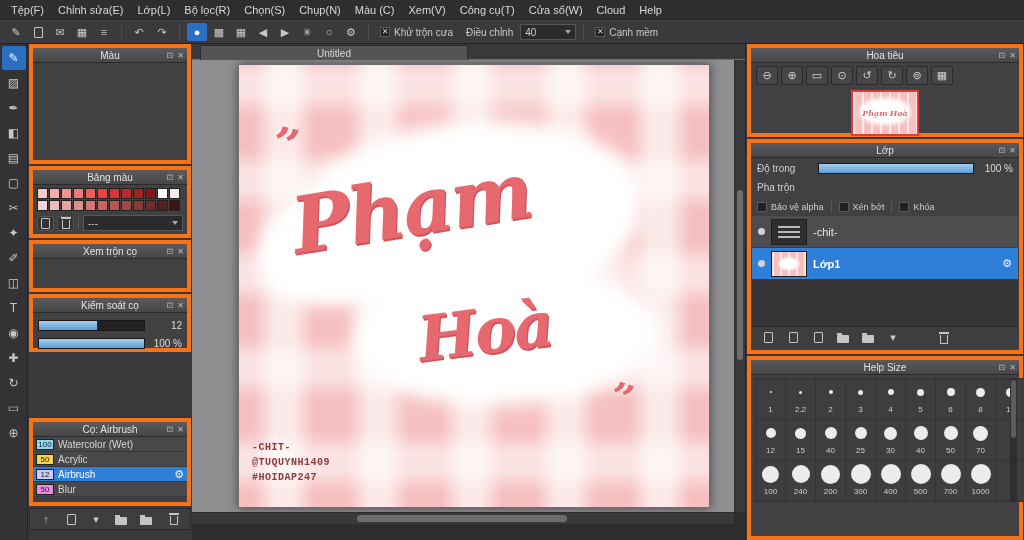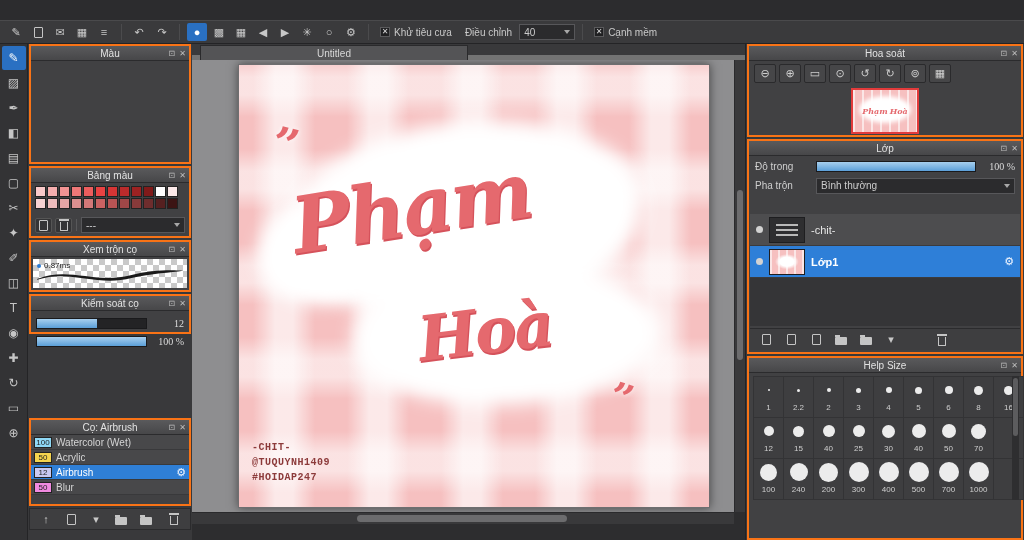--- a/index.html
+++ b/index.html
@@ -44,21 +44,21 @@
                border-right:1px solid #242426; display:flex; flex-direction:column; align-items:center;
                padding-top:2px; gap:1px; }
   .tool { width:24px; height:24px; display:flex; align-items:center; justify-content:center;
           color:#c6c6c6; font-size:12px; border-radius:2px; flex:none; }
   .tool.sel { background:#2a70c2; color:#fff; }
 
   
   .leftcol { position:absolute; left:28px; top:44px; width:164px; bottom:0; background:#39393b; }
   .rightcol { position:absolute; left:745px; top:44px; width:279px; bottom:0; background:#39393b;
               border-left:1px solid #232325; }
-  .pnl { position:absolute; left:1px; right:1px; background:#414143; border:2px solid #f97316; }
+  .pnl { position:absolute; left:1px; right:1px; background:#414143; border:4px solid #f97316; }
   .phd { height:15px; background:linear-gradient(#5a5a5c,#474749); border-bottom:1px solid #2b2b2d;
          position:relative; display:flex; align-items:center; justify-content:center; color:#e2e2e2; font-size:10px; }
   .pctl { position:absolute; right:3px; top:0; height:15px; display:flex; align-items:center; gap:4px;
           color:#bdbdbd; font-size:8px; }
   .pbody { position:absolute; top:15px; left:0; right:0; bottom:0; }
 
   
   #pnl-color { top:0; height:120px; }
   .fgswatch { position:absolute; left:6px; top:5px; width:17px; height:17px; border:1px solid #101010;
               box-shadow:0 0 0 1px #8a8a8a; z-index:2; }
@@ -87,44 +87,44 @@
   
   #pnl-preview { top:196px; height:52px; }
   .checker { position:absolute; inset:2px; background-color:#fff;
              background-image:linear-gradient(45deg,#c9c9c9 25%,transparent 25%,transparent 75%,#c9c9c9 75%),
                               linear-gradient(45deg,#c9c9c9 25%,transparent 25%,transparent 75%,#c9c9c9 75%);
              background-size:12px 12px; background-position:0 0, 6px 6px; }
   .speed { position:absolute; left:4px; top:2px; font-size:8px; color:#222; display:flex; align-items:center; gap:3px; }
   .speed .dot { width:4px; height:4px; background:#2a7ad4; border-radius:50%; }
 
   
-  #pnl-control { top:250px; height:40px; }
+  #pnl-control { top:250px; height:58px; }
   .sldrow { position:absolute; left:5px; right:5px; height:13px; display:flex; align-items:center; gap:5px; }
   .slider { flex:1; height:11px; background:#232325; border:1px solid #1a1a1c; position:relative; }
   .slider .fill { position:absolute; left:0; top:0; bottom:0; background:linear-gradient(#a7cfee,#5b9fd8); }
-  .sldval { width:32px; text-align:right; color:#ddd; font-size:10px; flex:none;font-family:Liberation Serif, serif; }
+  .sldval { width:32px; text-align:right; color:#ddd; font-size:10px; flex:none; }
 
   
   #pnl-brushes { top:374px; height:88px; }
   .brow { display:flex; align-items:center; gap:4px; height:15px; padding:0 3px; color:#d5d5d5;
           font-size:10px; background:#48484a; border-bottom:1px solid #39393b; }
   .brow.sel { background:#2f7fd6; color:#fff; }
   .bchip { width:18px; height:11px; font-size:8px; color:#1e1e1e; display:flex; align-items:center;
            justify-content:center; border:1px solid #222; flex:none; }
   .bname { white-space:nowrap; overflow:hidden; }
   .gear { margin-left:auto; font-size:11px; color:#eef4ff; }
 
   
   .leftbar { position:absolute; left:1px; right:1px; top:464px; height:22px; background:#3e3e40;
              border:1px solid #2b2b2d; display:flex; align-items:center; gap:5px; padding:0 6px; }
   .leftbar .tbtn:last-child { margin-left:auto; }
 
   
   .workspace { position:absolute; left:192px; top:44px; width:553px; bottom:0; background:#2d2d2f; }
-  .tabbar { position:absolute; top:0; left:0; right:0; height:16px; background:#39393b; border-bottom:5px solid #737373; }
+  .tabbar { position:absolute; top:0; left:0; right:0; height:16px; background:#39393b; border-bottom:1px solid #737373; }
   .tab { position:absolute; left:8px; top:1px; width:268px; height:15px; background:#545456; color:#d8d8d8;
          font-size:10px; display:flex; align-items:center; justify-content:center;
          border:1px solid #2a2a2c; border-bottom:none; }
   .view { position:absolute; top:16px; left:0; right:0; height:452px; background:#8e8e90; overflow:hidden; }
   .canvas { position:absolute; left:46px; top:4px; width:472px; height:444px; border:1px solid #6e6e70;
             box-shadow:0 0 9px rgba(0,0,0,.5); overflow:hidden; }
   .plaid { position:absolute; inset:0; background-color:#f6c0c0;
     background-image:
       repeating-linear-gradient(90deg, rgba(255,255,255,0) 0px, rgba(255,255,255,0) 14px,
         rgba(255,255,255,.65) 36px, rgba(255,255,255,.65) 54px, rgba(255,255,255,0) 76px, rgba(255,255,255,0) 94px),
@@ -199,20 +199,34 @@
   .szdot { background:#ececec; border-radius:50%; }
   .szlabel { font-size:8px; color:#cfcfcf; height:10px; line-height:10px; }
   .szscroll { position:absolute; right:2px; top:18px; width:7px; height:124px; background:#2e2e30; }
   .szscroll .vthumb2 { position:absolute; left:1px; right:1px; top:2px; height:58px; background:#5c5c5e; border-radius:3px; }
 </style>
 </head>
 <body>
 
 <div id="app">
 
+  <div class="menubar" id="menu">
+      <div class="menu-item">Tệp(F)</div>
+      <div class="menu-item">Chỉnh sửa(E)</div>
+      <div class="menu-item">Lớp(L)</div>
+      <div class="menu-item">Bộ lọc(R)</div>
+      <div class="menu-item">Chọn(S)</div>
+      <div class="menu-item">Chụp(N)</div>
+      <div class="menu-item">Màu (C)</div>
+      <div class="menu-item">Xem(V)</div>
+      <div class="menu-item">Công cụ(T)</div>
+      <div class="menu-item">Cửa sổ(W)</div>
+      <div class="menu-item">Cloud</div>
+      <div class="menu-item">Help</div>
+    </div>
 
   <div class="toolbar">
     <div class="tgroup" id="tb-left">
         <div class="tbtn">
           <span class="glyph">✎</span>
         </div>
         <div class="tbtn">
           <i class="ic ic-doc"></i>
         </div>
         <div class="tbtn">
@@ -257,21 +271,21 @@
         </div>
         <div class="tbtn">
           <span class="glyph">⚙</span>
         </div>
       </div>
     <div class="tsep"></div>
     <div class="cb">
       <span class="cbbox">
           <span>✕</span>
         </span>
-      <span>Khử tiêu cưa</span>
+      <span>Khử trộn cưa</span>
     </div>
     <span class="tlabel">Điều chỉnh</span>
     <div class="ddbox" style="width:56px">
       <span>40</span>
       <span class="ddarrow"></span>
     </div>
     <div class="tsep"></div>
     <div class="cb">
       <span class="cbbox">
           <span>✕</span>
@@ -397,31 +411,20 @@
     </div>
 
     <div class="pnl" id="pnl-preview">
       <div class="phd">
           <span>Xem trộn cọ</span>
         <span class="pctl">
             <span>⊡</span>
             <span>✕</span>
           </span>
         </div>
-      <div class="pbody">
-        <div class="checker">
-          <svg width="100%" height="100%" viewBox="0 0 150 32" preserveAspectRatio="none">
-            <path d="M4 22 C 35 8, 60 28, 95 18 C 115 12, 135 12, 146 13 C 135 15, 115 16, 96 21 C 62 31, 36 11, 4 23 Z" fill="#1a1a1a"></path>
-          </svg>
-          <div class="speed">
-            <span class="dot"></span>
-            <span>0.87ms</span>
-          </div>
-        </div>
-      </div>
     </div>
 
     <div class="pnl" id="pnl-control">
       <div class="phd">
           <span>Kiểm soát cọ</span>
         <span class="pctl">
             <span>⊡</span>
             <span>✕</span>
           </span>
         </div>
@@ -520,21 +523,21 @@
     </div>
     <div class="hscroll">
         <div class="hthumb"></div>
       </div>
   </div>
 
   <div class="rightcol">
 
     <div class="pnl" id="pnl-nav">
       <div class="phd">
-          <span>Hoa soát</span>
+          <span>Hoa tiêu</span>
         <span class="pctl">
             <span>⊡</span>
             <span>✕</span>
           </span>
         </div>
       <div id="nav-icons">
           <div class="navbtn">
             <span class="glyph">⊖</span>
           </div>
           <div class="navbtn">
@@ -580,25 +583,37 @@
         </div>
       <div class="oprow">
         <span class="plabel">Độ trong</span>
         <div class="slider">
             <div class="fill" style="width:100%"></div>
           </div>
         <span class="sldval">100 %</span>
       </div>
       <div class="blrow">
         <span class="plabel">Pha trộn</span>
-        <div class="ddbox">
-          <span>Bình thường</span>
-          <span class="ddarrow"></span>
-        </div>
-      </div>
+      </div>
+      <div id="check-row">
+          <div class="ckitem">
+            <span class="cbbox"></span>
+            <span>Bảo vệ alpha</span>
+          </div>
+          <span class="vsep2"></span>
+          <div class="ckitem">
+            <span class="cbbox"></span>
+            <span>Xén bớt</span>
+          </div>
+          <span class="vsep2"></span>
+          <div class="ckitem">
+            <span class="cbbox"></span>
+            <span>Khóa</span>
+          </div>
+        </div>
       <div id="layer-list">
           <div class="lrow">
             <span class="vdot"></span>
             <div class="lthumb dark">
               <div class="tline"></div>
               <div class="tline"></div>
               <div class="tline"></div>
             </div>
             <span class="lname">-chit-</span>
           </div>

